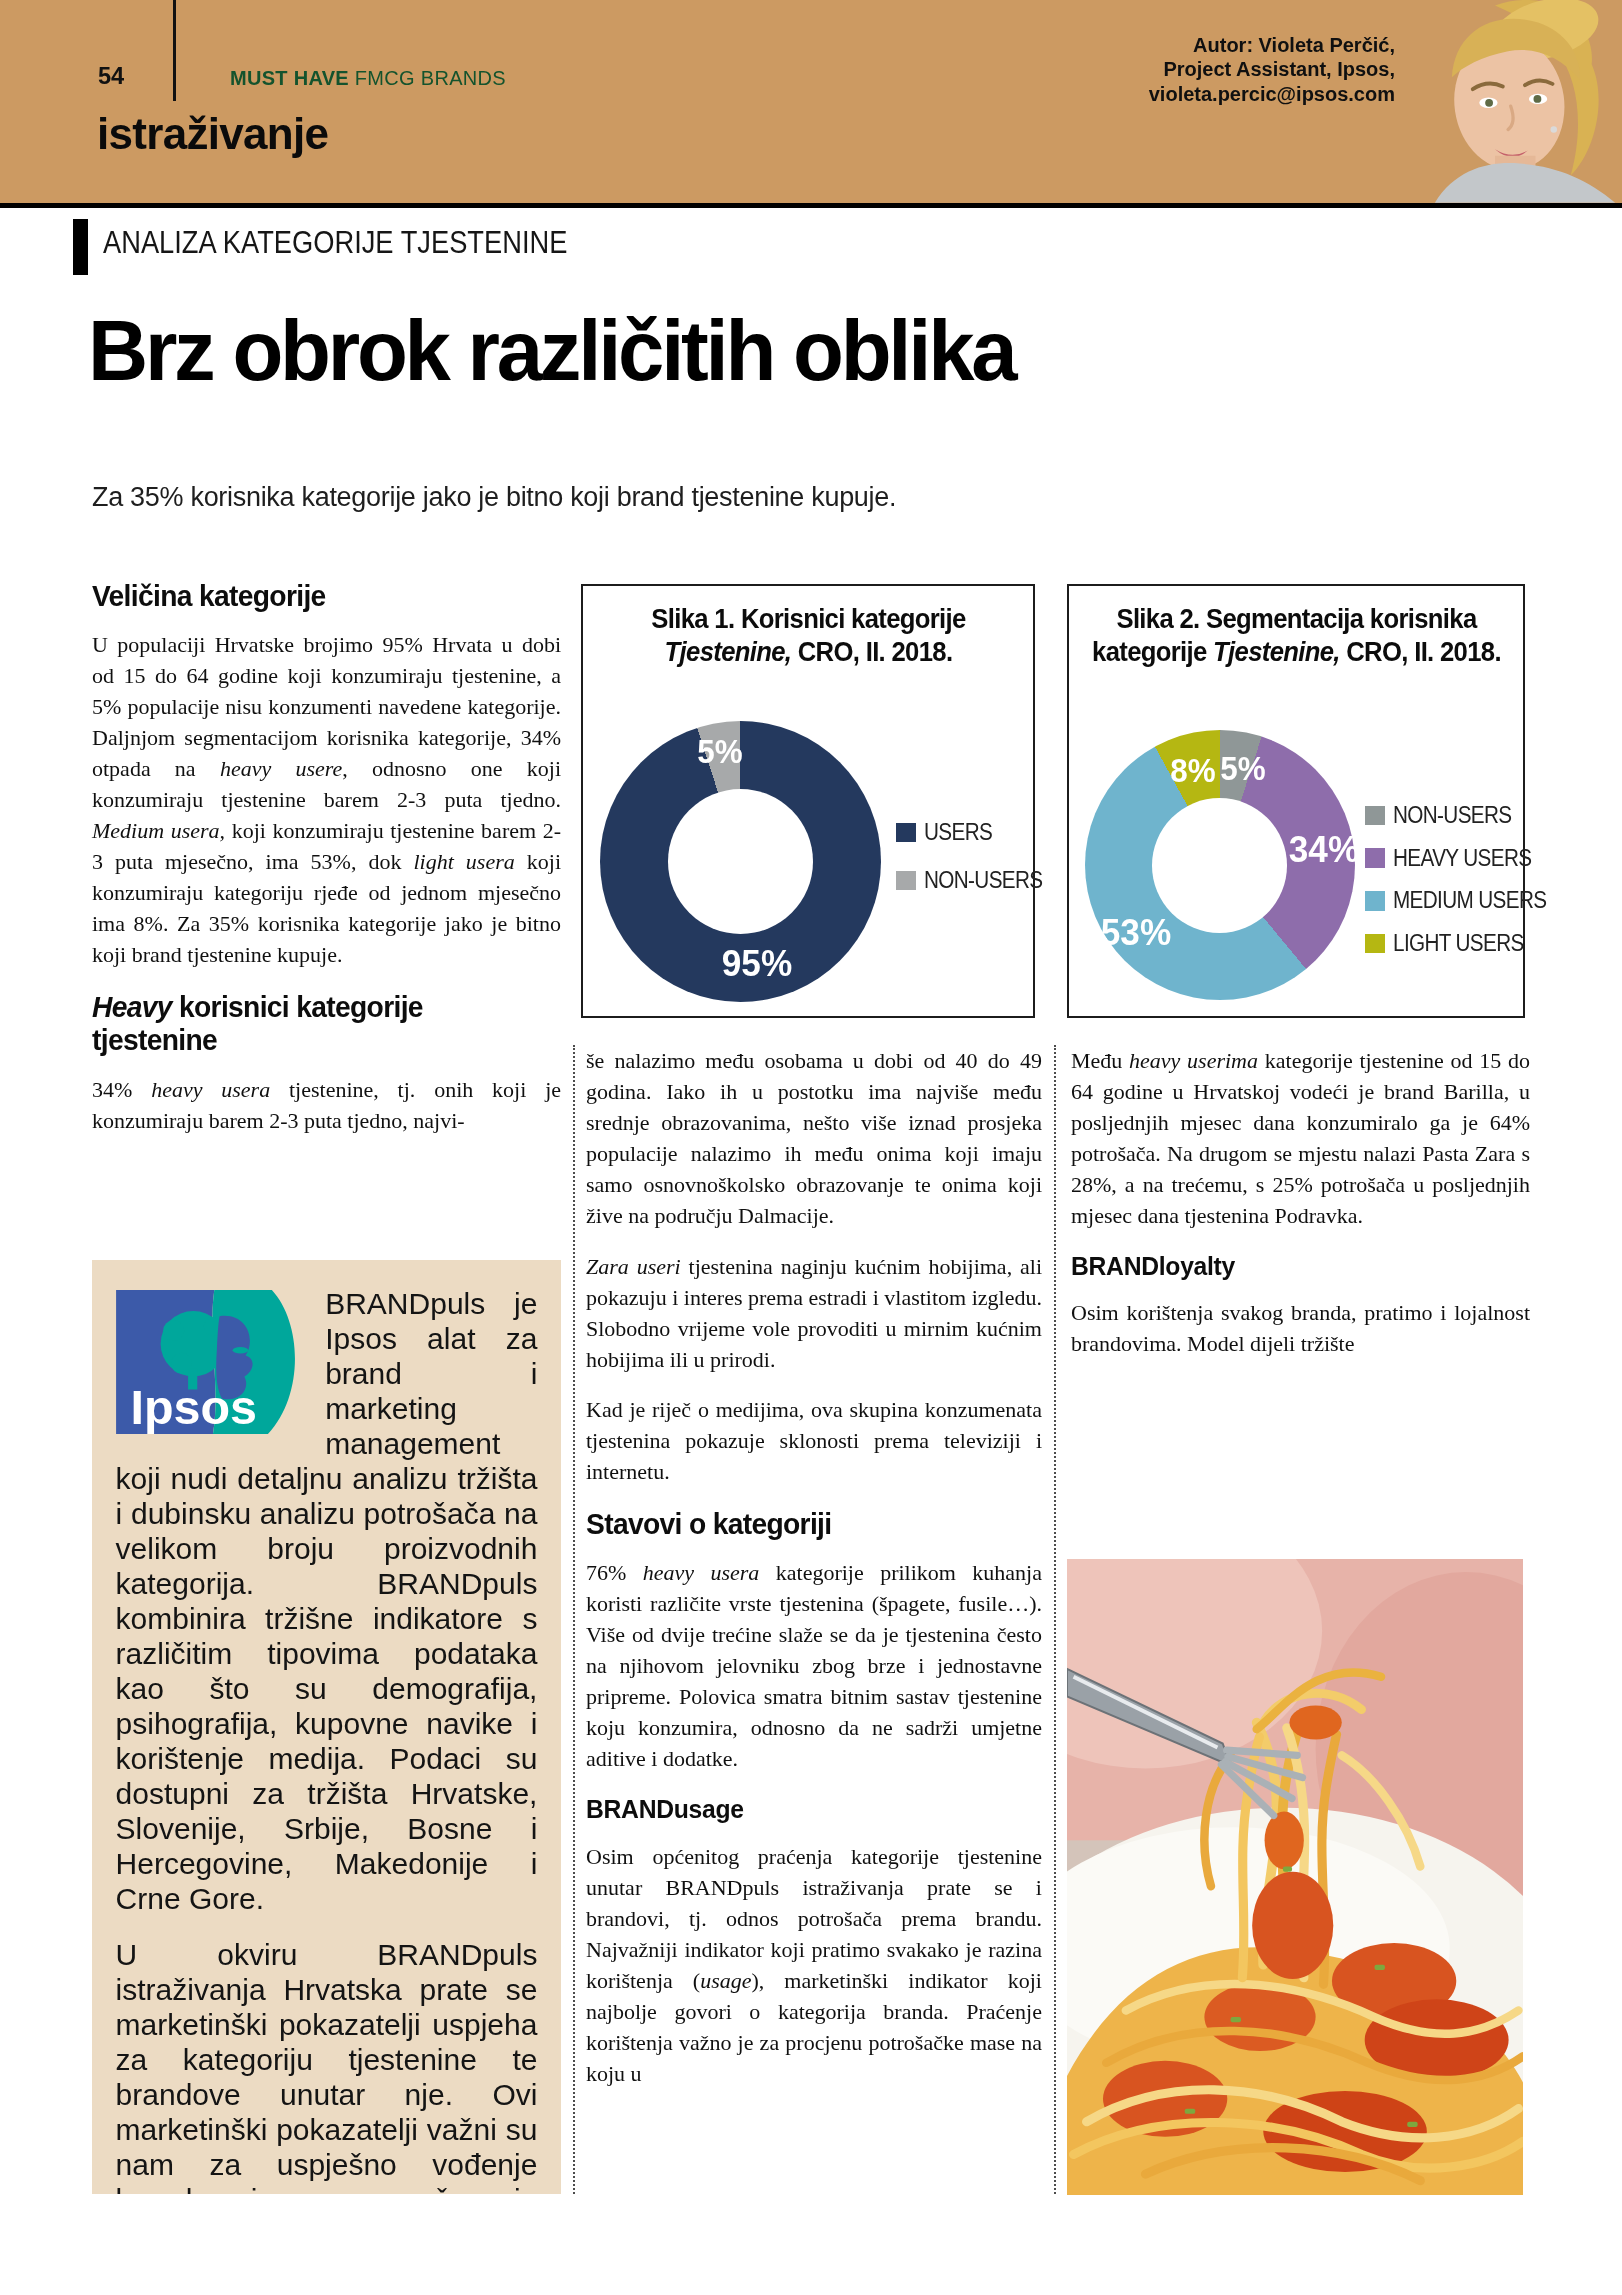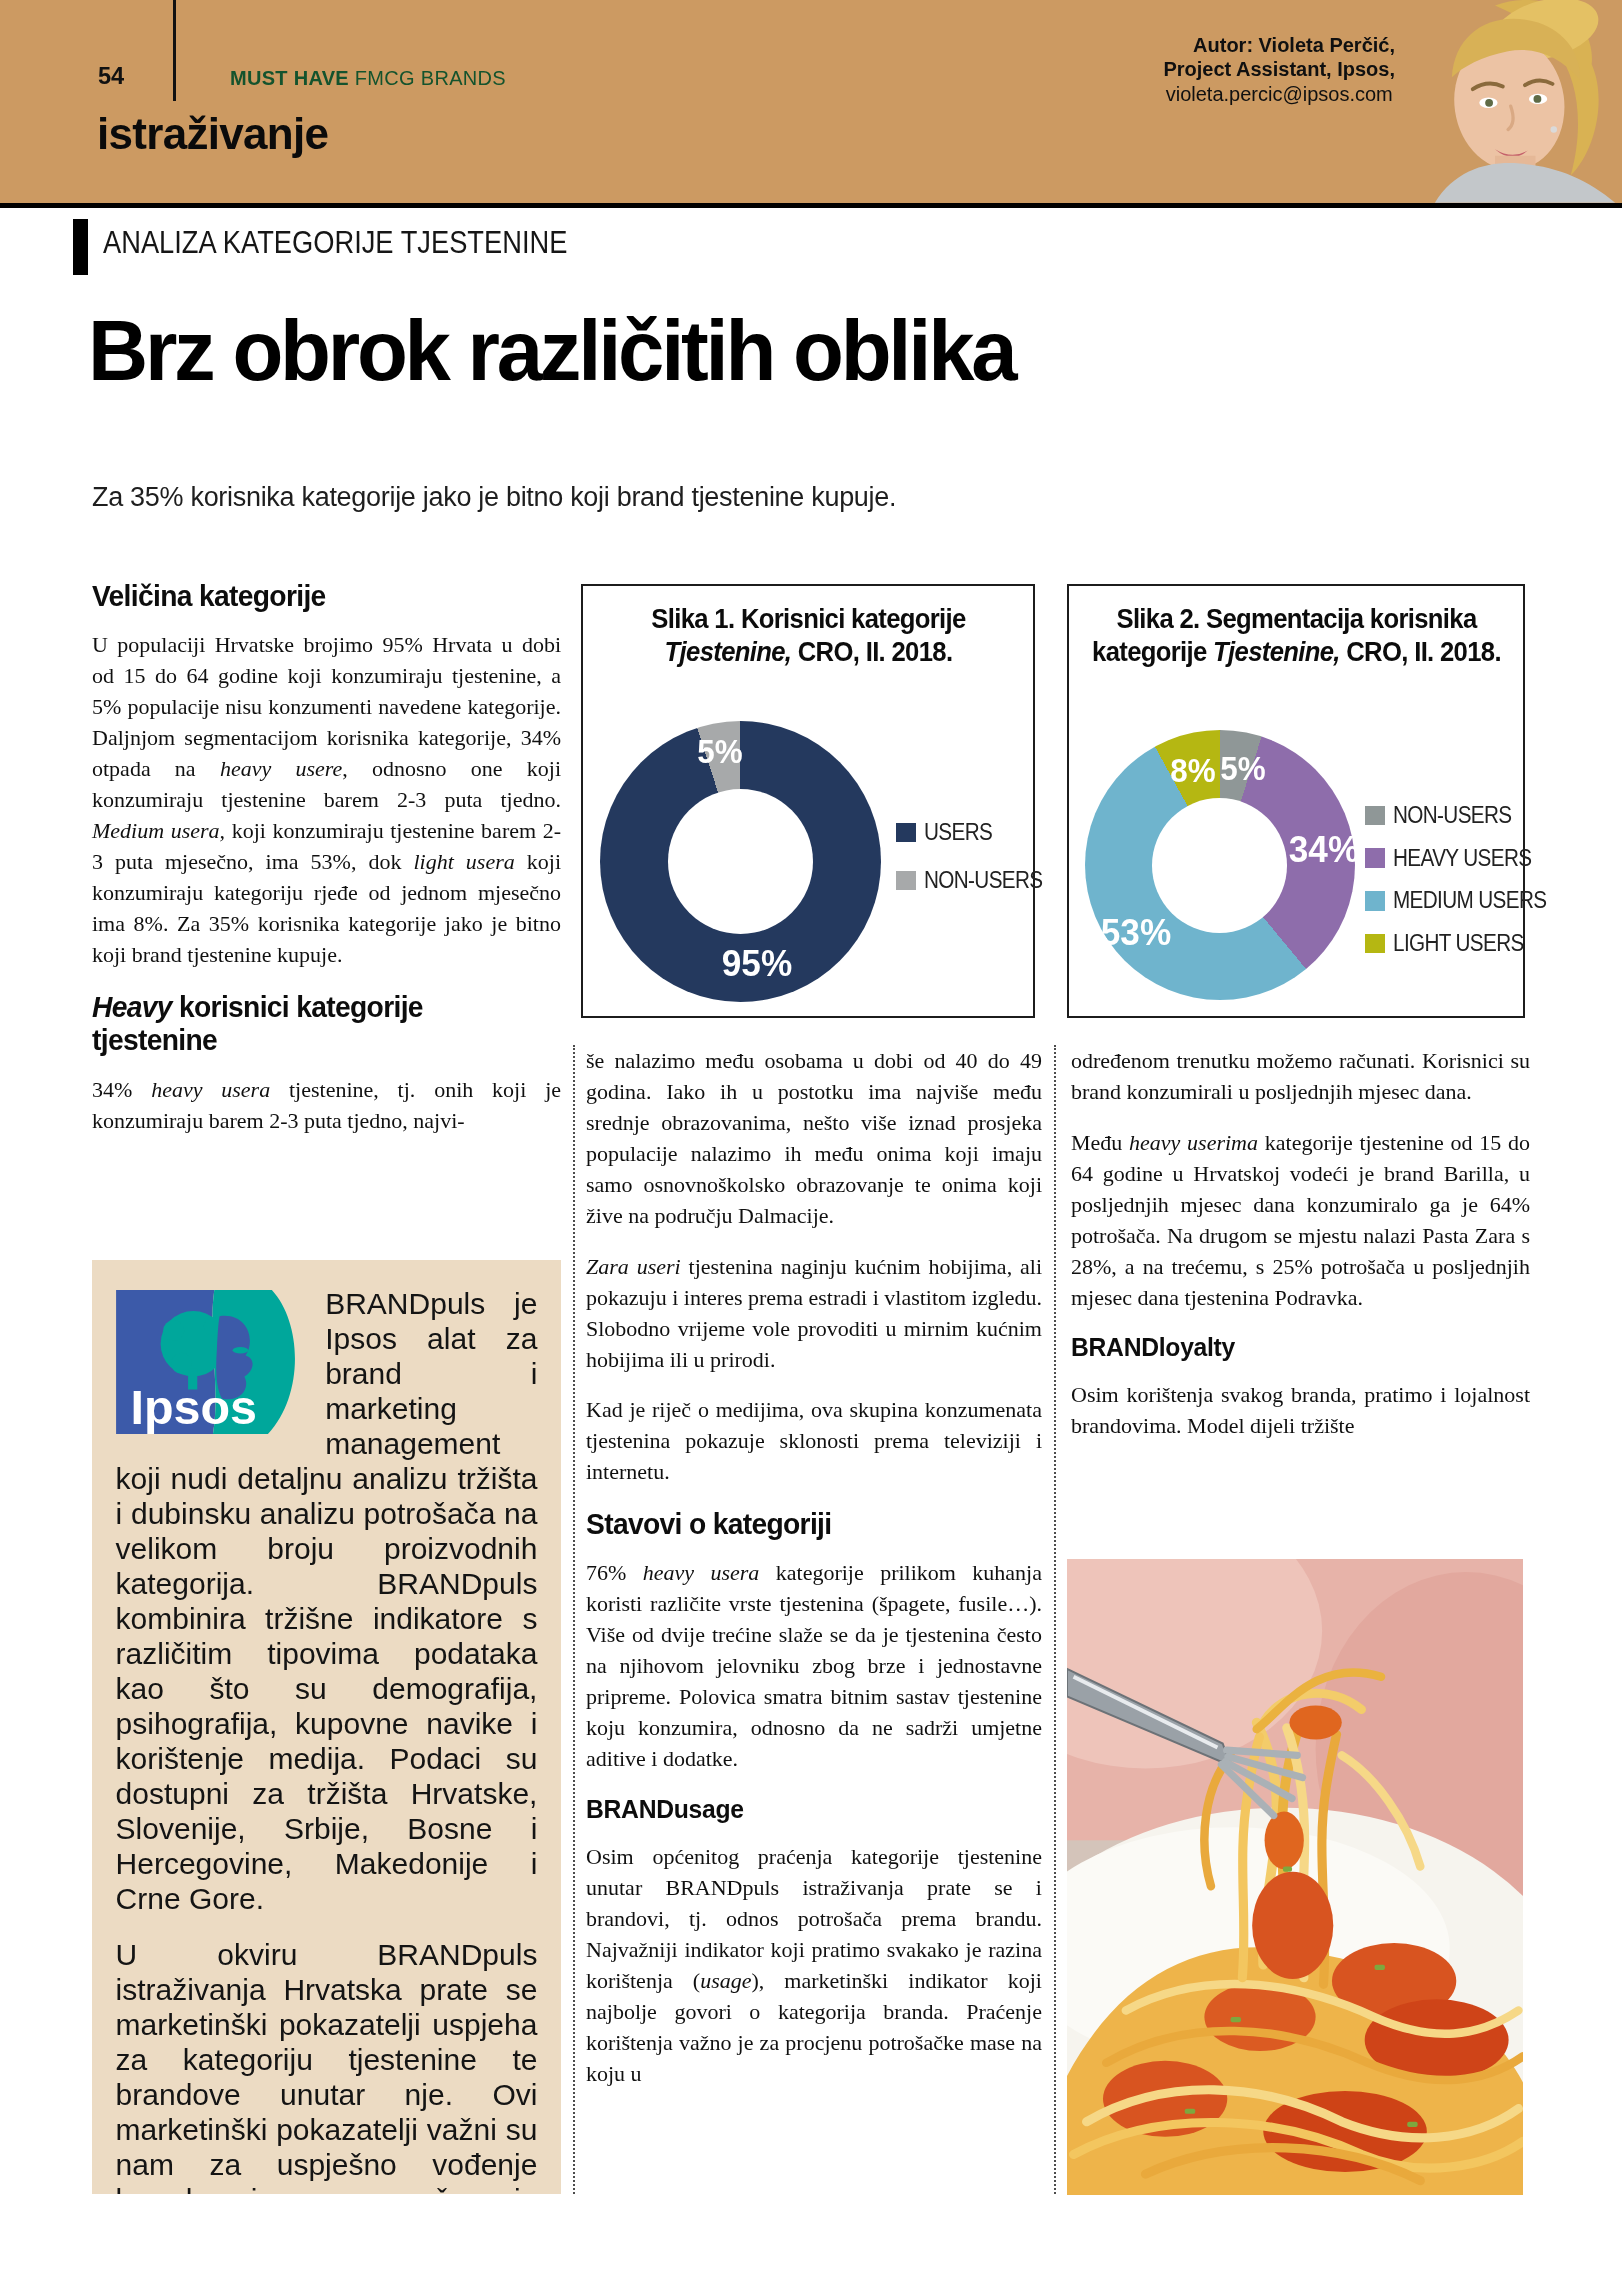--- a/index.html
+++ b/index.html
@@ -9,21 +9,21 @@
 
   
   .band{position:absolute;left:0;top:0;width:1623px;height:203px;}
   .band-rule{position:absolute;left:0;top:203px;width:1623px;height:4.6px;background:#000;}
   .pagenum{left:98px;top:63px;font:700 23.6px "Liberation Sans",sans-serif;color:#111;}
   .band-divider{left:173px;top:0;width:2.6px;height:101px;background:#111;}
   .pub{left:230px;top:67px;font:400 20px "Liberation Sans",sans-serif;color:#14532d;letter-spacing:0.3px;white-space:nowrap;}
   .pub b{font-weight:700;}
   .section-title{left:97px;top:109px;font:800 44px "Liberation Sans",sans-serif;color:#0b0b0b;letter-spacing:-0.7px;}
   .author{right:228px;top:33px;text-align:right;font:700 20px "Liberation Sans",sans-serif;line-height:1.22;color:#101010;}
-  .author .em{font-weight:400;text-align:center;}
+  .author .em{font-weight:700;}
   .portrait{right:0;top:0;width:226px;height:203px;}
 
   
   .kicker-bar{left:73px;top:219px;width:15px;height:56px;background:#000;}
   .kicker{left:103px;top:225px;font:500 31px "Liberation Sans",sans-serif;color:#161616;
           transform:scaleX(.88);transform-origin:left top;white-space:nowrap;}
   .headline{left:88px;top:302px;width:1466px;font:800 85px "Liberation Sans",sans-serif;color:#000;
             letter-spacing:-3.3px;transform:scaleX(.98);transform-origin:left top;white-space:nowrap;}
   .standfirst{left:92px;top:482px;font:400 27px "Liberation Sans",sans-serif;color:#1e1e1e;letter-spacing:-0.3px;white-space:nowrap;}
 
@@ -198,21 +198,20 @@
     <p class="body">še nalazimo među osobama u dobi od 40 do 49 godina. Iako ih u postotku ima najviše među srednje obrazovanima, nešto više iznad prosjeka populacije nalazimo ih među onima koji imaju samo osnovnoškolsko obrazovanje te onima koji žive na području Dalmacije.</p>
     <p class="body"><i>Zara useri</i><span> tjestenina naginju kućnim hobijima, ali pokazuju i interes prema estradi i vlastitom izgledu. Slobodno vrijeme vole provoditi u mirnim kućnim hobijima ili u prirodi.</span></p>
     <p class="body">Kad je riječ o medijima, ova skupina konzumenata tjestenina pokazuje sklonosti prema televiziji i internetu.</p>
     <h2 class="sec">Stavovi o kategoriji</h2>
     <p class="body"><span>76% </span><i>heavy usera</i><span> kategorije prilikom kuhanja koristi različite vrste tjestenina (špagete, fusile…). Više od dvije trećine slaže se da je tjestenina često na njihovom jelovniku zbog brze i jednostavne pripreme. Polovica smatra bitnim sastav tjestenine koju konzumira, odnosno da ne sadrži umjetne aditive i dodatke.</span></p>
     <h3 class="sub">BRANDusage</h3>
     <p class="body"><span>Osim općenitog praćenja kategorije tjestenine unutar BRANDpuls istraživanja prate se i brandovi, tj. odnos potrošača prema brandu. Najvažniji indikator koji pratimo svakako je razina korištenja (</span><i>usage</i><span>), marketinški indikator koji najbolje govori o kategorija branda. Praćenje korištenja važno je za procjenu potrošačke mase na koju u</span></p>
   </div>
 
   <div class="col col3">
-    <p class="body">određenom trenutku možemo računati. Korisnici su brand konzumirali u posljednjih mjesec dana.</p>
     <p class="body"><span>Među </span><i>heavy userima</i><span> kategorije tjestenine od 15 do 64 godine u Hrvatskoj vodeći je brand Barilla, u posljednjih mjesec dana konzumiralo ga je 64% potrošača. Na drugom se mjestu nalazi Pasta Zara s 28%, a na trećemu, s 25% potrošača u posljednjih mjesec dana tjestenina Podravka.</span></p>
     <h3 class="sub">BRANDloyalty</h3>
     <p class="body">Osim korištenja svakog branda, pratimo i lojalnost brandovima. Model dijeli tržište</p>
   </div>
 
   <svg class="abs pasta" viewBox="0 0 697 972" preserveAspectRatio="none">
     <rect width="697" height="972" fill="#f0efe9"></rect>
     <rect width="697" height="560" fill="#e7b3a9"></rect>
     <ellipse cx="120" cy="110" rx="270" ry="210" fill="#eec4ba"></ellipse>
     <ellipse cx="610" cy="290" rx="230" ry="270" fill="#e2a89e"></ellipse>

